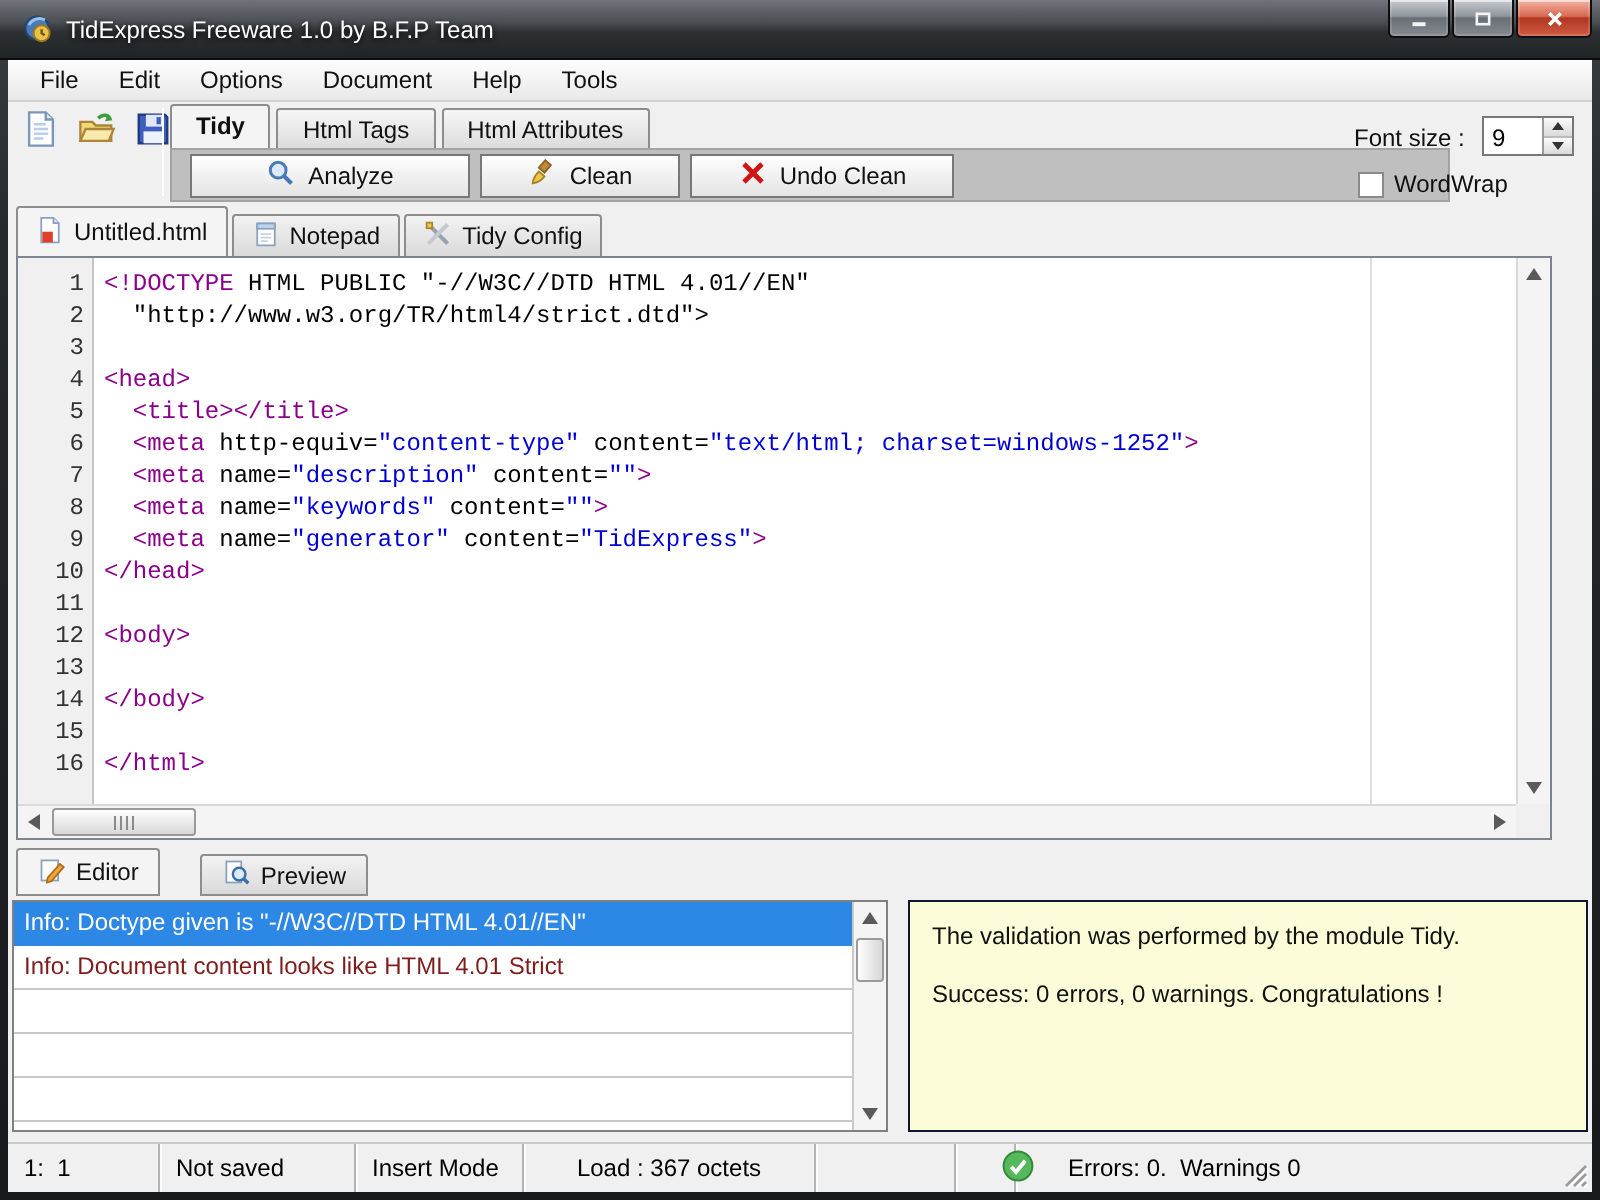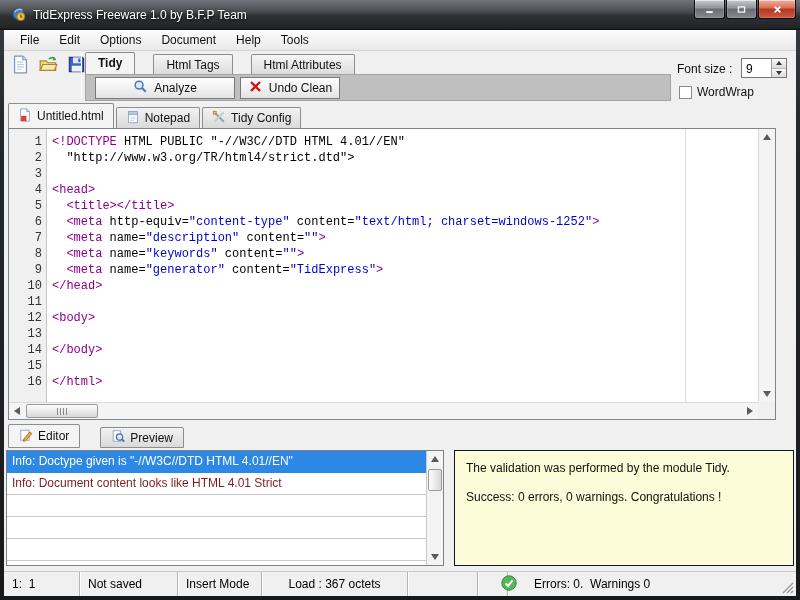--- a/index.html
+++ b/index.html
@@ -26,23 +26,23 @@
     background:linear-gradient(#fdfdfd,#e9e9e9);border-bottom:1px solid #d2d2d2;font-size:12px}
   .menu-item{padding:3px 10px 0;color:#111}
   
   .toolbar{position:absolute;left:0;top:21px;width:100%;height:51px;background:#f0f0f0}
   .tb-icons{position:absolute;left:7px;top:4px;display:flex;gap:7px}
   .tbtn{width:21px;height:21px}
   .tbtn svg{width:19px;height:19px}
   .tb-sep{position:absolute;left:77px;top:3px;width:1px;height:44px;background:#c0c0c0;border-right:1px solid #fff}
   .tooltabs{position:absolute;left:81px;top:1px;height:22px;display:flex;align-items:flex-end;font-size:12px}
   .ttab{height:20px;padding:3px 12px 16px;background:linear-gradient(#f6f6f6,#dcdcdc);
-    border:1px solid #8d8d8d;border-bottom:none;border-radius:2px 2px 0 0;margin-right:18px;color:#111}
+    border:1px solid #8d8d8d;border-bottom:none;border-radius:2px 2px 0 0;margin-right:3px;color:#111}
   .ttab.active{height:22px;background:#f4f4f4;font-weight:bold;z-index:2}
-  .toolstrip{position:absolute;left:81px;top:23px;width:586px;height:27px;background:#bfbfbf;
+  .toolstrip{position:absolute;left:81px;top:23px;width:640px;height:27px;background:#bfbfbf;
     border:1px solid #a3a3a3;display:flex;align-items:center;padding-left:9px;gap:5px}
   .abtn{height:22px;display:flex;align-items:center;justify-content:center;gap:6px;font-size:12px;color:#111;
     background:linear-gradient(#fefefe,#e4e4e4);border:1px solid #787878}
   .abtn:nth-child(1){width:140px}.abtn:nth-child(2){width:100px}.abtn:nth-child(3){width:132px}
   .abtn svg{width:15px;height:15px}
   .fs-label{position:absolute;left:673px;top:11px;font-size:12px;color:#111}
   .spinner{position:absolute;left:737px;top:7px;width:46px;height:20px;background:#fff;border:1px solid #787878;display:flex}
   .spin-val{flex:1;font-size:12px;padding:3px 0 0 4px}
   .spin-btns{width:15px;border-left:1px solid #9a9a9a;display:flex;flex-direction:column}
   .spin-up,.spin-dn{flex:1;background:linear-gradient(#fbfbfb,#dadada);position:relative;border-bottom:1px solid #bbb}
@@ -180,20 +180,27 @@
       <div class="toolstrip" id="action-buttons">
           <div class="abtn">
             <span class="aicon"><svg viewBox="0 0 16 16">
                 <circle cx="6.5" cy="6.5" r="4.2" fill="#d9eafc" stroke="#4a7ab5" stroke-width="1.6"></circle>
                 <path d="M9.6 9.6l4 4" stroke="#4a7ab5" stroke-width="2.2"></path>
               </svg></span>
             <span class="albl">Analyze</span>
           </div>
           <div class="abtn">
             <span class="aicon"><svg viewBox="0 0 16 16">
+                <path d="M9.2 1.2l3 2.6-3.4 4-3-2.6z" fill="#c08a3e" stroke="#8d6320"></path>
+                <path d="M2.5 13.5c.3-2.5 1.6-4.6 3.3-6.3l3 2.6c-1.4 1.9-3.6 3.3-6.3 3.7z" fill="#f2c84b" stroke="#a8852a"></path>
+              </svg></span>
+            <span class="albl">Clean</span>
+          </div>
+          <div class="abtn">
+            <span class="aicon"><svg viewBox="0 0 16 16">
                 <path d="M3.2 3.2l9.6 9.6M12.8 3.2L3.2 12.8" stroke="#d01414" stroke-width="2.6"></path>
               </svg></span>
             <span class="albl">Undo Clean</span>
           </div>
         </div>
       <span class="fs-label">Font size :</span>
       <div class="spinner">
         <span class="spin-val">9</span>
         <div class="spin-btns">
           <div class="spin-up"></div>

